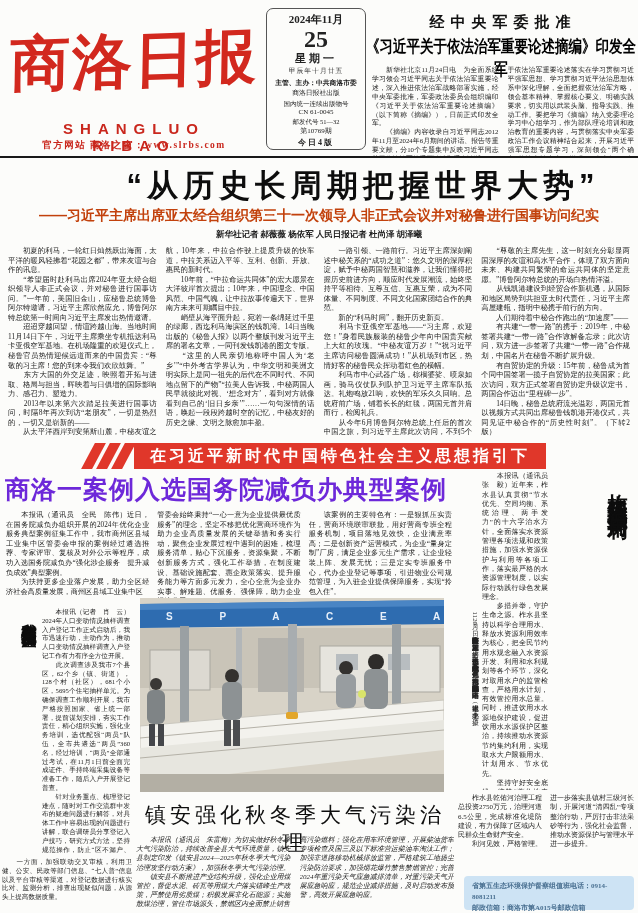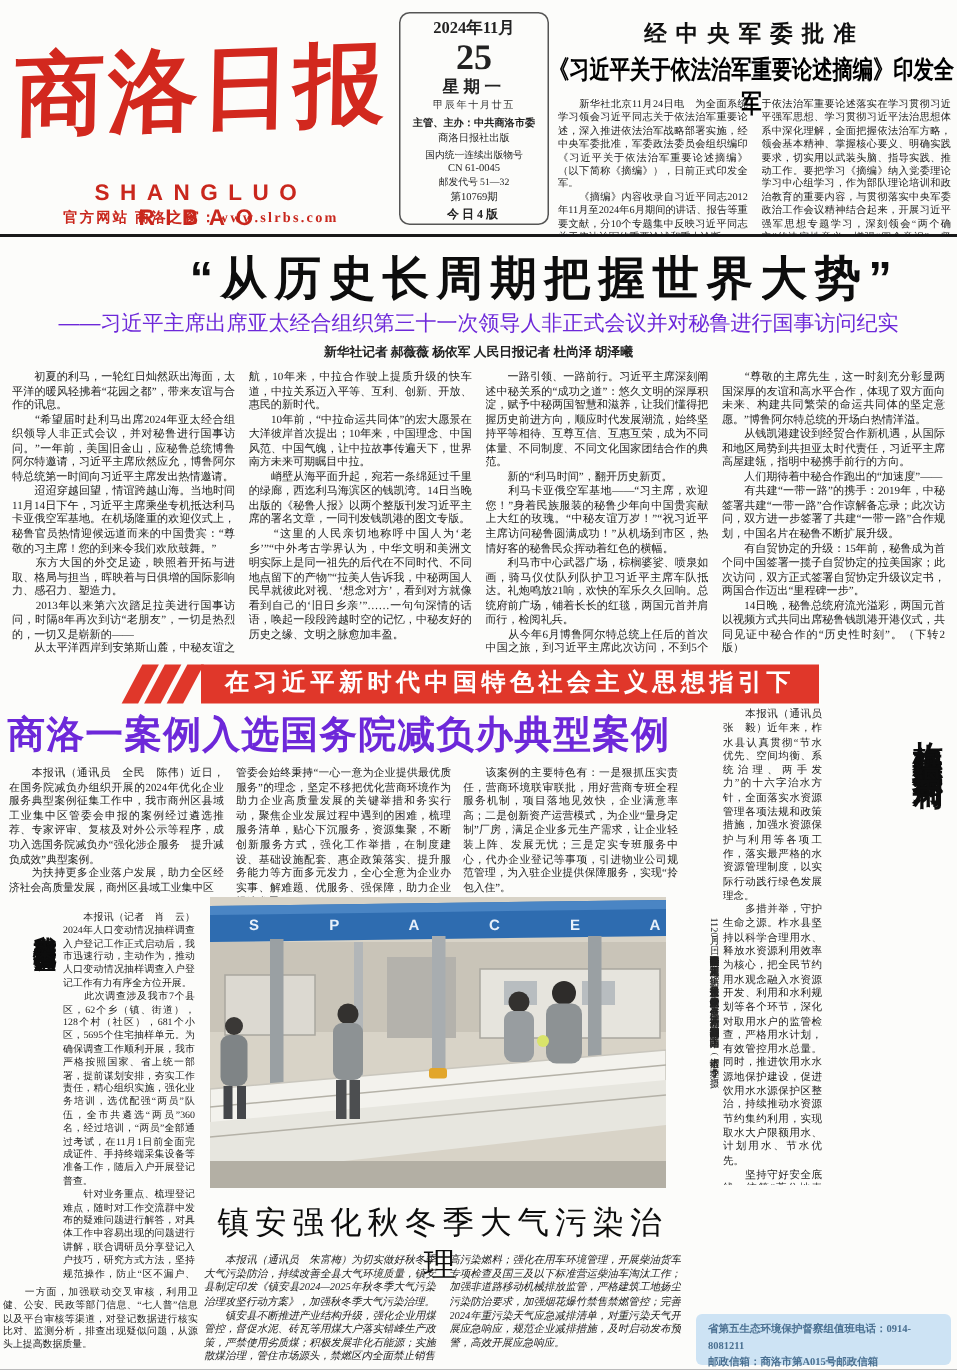--- a/index.html
+++ b/index.html
@@ -37,21 +37,21 @@
   .tr-kicker{left:372px;top:13px;width:262px;font-size:15px;font-weight:bold;letter-spacing:6px;color:#111;}
   .tr-head{left:366px;top:36px;width:270px;font-size:13.5px;font-weight:900;color:#000;
     letter-spacing:0px;transform:scaleY(1.25);transform-origin:center top;}
   .tr-body{left:372px;top:66px;width:262px;height:90px;display:flex;gap:9px;overflow:hidden;}
   .tr-col{flex:1;font-size:6.8px;line-height:8.9px;text-align:justify;white-space:pre-line;overflow:hidden;}
 
   .hrule{left:0;top:156px;width:638px;height:2px;background:#191919;}
 
   
   .lead-h1{left:0;top:165px;width:638px;font-size:31px;font-weight:900;letter-spacing:5px;color:#0d0d0d;margin-left:44px;}
-  .lead-h2{left:0;top:207px;width:638px;font-size:14px;font-weight:normal;color:#6d28d9;}
+  .lead-h2{left:0;top:207px;width:638px;font-size:14px;font-weight:bold;color:#c2410c;}
   .lead-by{left:0;top:229px;width:638px;font-size:8.5px;font-weight:bold;color:#222;}
   .lead-cols{left:8px;top:246px;width:622px;height:190px;display:flex;gap:9px;overflow:hidden;}
   .lead-col{flex:1;font-size:7.4px;line-height:9.55px;text-align:justify;white-space:pre-line;overflow:hidden;}
 
   
   .slash{top:443px;width:11px;height:26px;background:#e0372a;transform:skewX(-28deg);}
   .banner-box{left:134px;top:443px;width:412px;height:26px;background:#e0372a;}
   .banner-box span{display:block;color:#fff;font-weight:bold;font-size:16px;letter-spacing:3px;
     line-height:26px;text-align:center;font-family:"Liberation Sans",sans-serif;}
 
@@ -162,20 +162,22 @@
     <div class="case-col">　　本报讯（通讯员　全民　陈伟）近日，在国务院减负办组织开展的2024年优化企业服务典型案例征集工作中，我市商州区县域工业集中区管委会申报的案例经过遴选推荐、专家评审、复核及对外公示等程序，成功入选国务院减负办“强化涉企服务　提升减负成效”典型案例。
 　　为扶持更多企业落户发展，助力全区经济社会高质量发展，商州区县域工业集中区</div>
     <div class="case-col">管委会始终秉持“一心一意为企业提供最优质服务”的理念，坚定不移把优化营商环境作为助力企业高质量发展的关键举措和务实行动，聚焦企业发展过程中遇到的困难，梳理服务清单，贴心下沉服务，资源集聚，不断创新服务方式，强化工作举措，在制度建设、基础设施配套、惠企政策落实、提升服务能力等方面多元发力，全心全意为企业办实事、解难题、优服务、强保障，助力企业提速发展。</div>
     <div class="case-col">　　该案例的主要特色有：一是狠抓压实责任，营商环境联审联批，用好营商专班全程服务机制，项目落地见效快，企业满意率高；二是创新资产运营模式，为企业“量身定制”厂房，满足企业多元生产需求，让企业轻装上阵、发展无忧；三是定实专班服务中心，代办企业登记等事项，引进物业公司规范管理，为入驻企业提供保障服务，实现“拎包入住”。</div>
   </div>
 
   <div class="abs zs-col">　　本报讯（通讯员　张　毅）近年来，柞水县认真贯彻“节水优先、空间均衡、系统治理、两手发力”的十六字治水方针，全面落实水资源管理各项法规和政策措施，加强水资源保护与利用等各项工作，落实最严格的水资源管理制度，以实际行动践行绿色发展理念。
 　　多措并举，守护生命之源。柞水县坚持以科学合理用水、释放水资源利用效率为核心，把全民节约用水观念融入水资源开发、利用和水利规划等各个环节，深化对取用水户的监管检查，严格用水计划，有效管控用水总量。同时，推进饮用水水源地保护建设，促进饮用水水源保护区整治，持续推动水资源节约集约利用，实现取水大户限额用水、计划用水、节水优先。
 　　坚持守好安全底线，统筹“蓄住地表水、保住天上水、用好生态水”的治水理念，采取工程、管理等措施，有效保障了城乡供水需求。柞水县社川河治理工程总投资2615万元，治理河道7.04公里，新建改建堤防工程2.757公里。</div>
   <div class="abs zs-vhead">柞水加强县域水资源保护与利用</div>
+  <div class="abs zs-bottom">　　柞水县乾佑河治理工程总投资2750万元，治理河道6.5公里，完成标准化堤防建设，有力保障了区域内人民群众生命财产安全。
+　　利河见效，严格管理。进一步落实县镇村三级河长制，开展河道“清四乱”专项整治行动，严厉打击非法采砂等行为，强化社会监督，推动水资源保护与管理水平进一步提升。</div>
 
   <div class="abs notice">
     <div>省第五生态环境保护督察组值班电话：0914-8081211</div>
     <div>邮政信箱：商洛市第A015号邮政信箱</div>
   </div>
 
   <div class="abs sv-vhead">我市有力有序开展人口变动情况抽样调查</div>
   <div class="abs sv-body">　　本报讯（记者　肖　云）2024年人口变动情况抽样调查入户登记工作正式启动后，我市迅速行动，主动作为，推动人口变动情况抽样调查入户登记工作有力有序全方位开展。
 　　此次调查涉及我市7个县区，62个乡（镇、街道），128个村（社区），681个小区，5695个住宅抽样单元。为确保调查工作顺利开展，我市严格按照国家、省上统一部署，提前谋划安排，夯实工作责任，精心组织实施，强化业务培训，选优配强“两员”队伍，全市共遴选“两员”360名，经过培训，“两员”全部通过考试，在11月1日前全面完成证件、手持终端采集设备等准备工作，随后入户开展登记普查。
 　　针对业务重点、梳理登记难点，随时对工作交流群中发布的疑难问题进行解答，对具体工作中容易出现的问题进行讲解，联合调研员分享登记入户技巧，研究方式方法，坚持规范操作，防止“区不漏户、户不漏人、人不漏项、项不出错”，确保现场登记质量高、采集标准严，数据质量全流程控制，对工作进度慢、登记难度大的社区进行重点关注，防止现场数据失实和不认真走访、不实地入户等情况的发生。</div>

